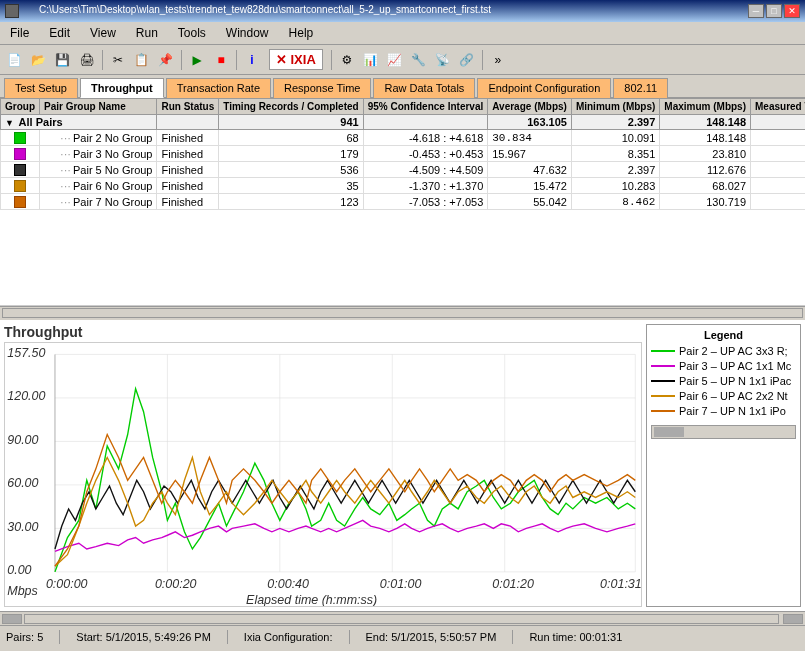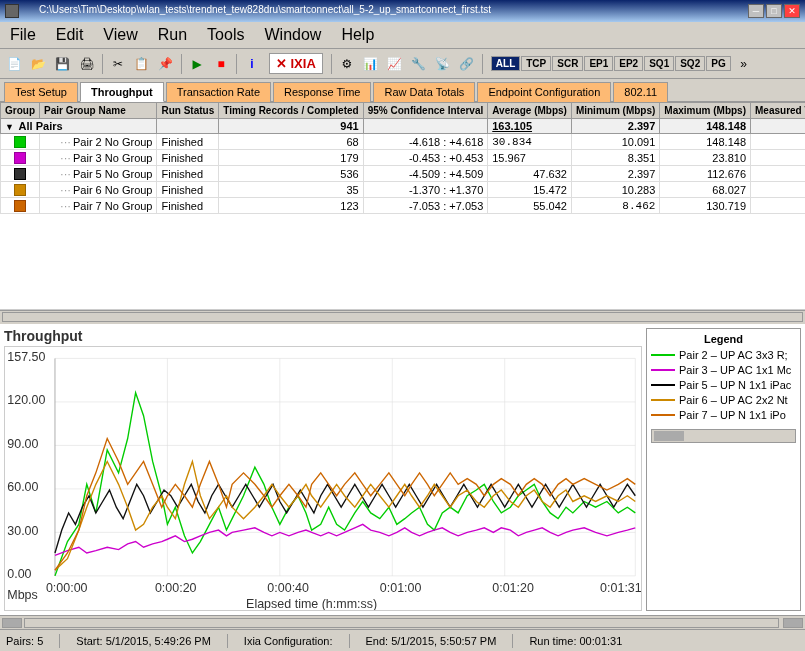--- a/index.html
+++ b/index.html
@@ -25,21 +25,21 @@
     .title-btn.close { background: #ff4040; }
 
     
     .menu-bar {
       background: #d4d0c8;
       border-bottom: 1px solid #999;
       display: flex;
       padding: 2px 4px;
       gap: 8px;
     }
-    .menu-item { padding: 2px 6px; cursor: pointer; font-size: 16px; }
+    .menu-item { padding: 2px 6px; cursor: pointer; font-size: 12px; }
 
     
     .toolbar {
       background: #d4d0c8;
       border-bottom: 1px solid #999;
       display: flex;
       align-items: center;
       padding: 2px 4px;
       gap: 2px;
       min-height: 28px;
@@ -98,21 +98,21 @@
     
     .chart-area {
       flex: 1;
       display: flex;
       background: white;
       padding: 4px;
       gap: 4px;
     }
     .chart-main { flex: 1; display: flex; flex-direction: column; }
     .chart-title { font-size: 14px; font-weight: bold; margin-bottom: 2px; color: #333; }
-    .chart-wrapper { flex: 1; border: 1px solid #ccc; background: #a3a3a3; position: relative; overflow: hidden; }
+    .chart-wrapper { flex: 1; border: 1px solid #ccc; background: #a3a3a3; position: relative; overflow: hidden; font-style: italic; }
     svg.chart { width: 100%; height: 100%; }
 
     
     .chart-legend {
       width: 155px; border: 1px solid #999; background: white; padding: 4px;
     }
     .legend-title { font-weight: bold; text-align: center; margin-bottom: 4px; font-size: 11px; }
     .legend-item { display: flex; align-items: center; gap: 4px; margin-bottom: 3px; font-size: 10px; }
     .legend-line { width: 24px; height: 2px; }
 
@@ -165,30 +165,20 @@
   <button class="toolbar-btn" style="color:blue;font-weight:bold;">i</button>
   <div class="ixia-logo">✕ IXIA</div>
   <div class="toolbar-sep"></div>
   <button class="toolbar-btn">⚙</button>
   <button class="toolbar-btn">📊</button>
   <button class="toolbar-btn">📈</button>
   <button class="toolbar-btn">🔧</button>
   <button class="toolbar-btn">📡</button>
   <button class="toolbar-btn">🔗</button>
   <div class="toolbar-sep"></div>
-  <div class="protocol-buttons">
-    <button class="proto-btn active">ALL</button>
-    <button class="proto-btn">TCP</button>
-    <button class="proto-btn">SCR</button>
-    <button class="proto-btn">EP1</button>
-    <button class="proto-btn">EP2</button>
-    <button class="proto-btn">SQ1</button>
-    <button class="proto-btn">SQ2</button>
-    <button class="proto-btn">PG</button>
-  </div>
   <button class="toolbar-btn">»</button>
 </div>
 
 <div class="tab-bar">
   <div class="tab">Test Setup</div>
   <div class="tab active">Throughput</div>
   <div class="tab">Transaction Rate</div>
   <div class="tab">Response Time</div>
   <div class="tab">Raw Data Totals</div>
   <div class="tab">Endpoint Configuration</div>
@@ -216,21 +206,21 @@
       <tbody>
 
         <tr class="row-allpairs">
           <td colspan="2">
             <span class="expand-icon">▼</span>
             <span>All Pairs</span>
           </td>
           <td></td>
           <td style="text-align:right;">941</td>
           <td></td>
-          <td style="text-decoration:underline;">163.105</td>
+          <td style="text-align:right;">163.105</td>
           <td style="text-align:right;">2.397</td>
           <td style="text-align:right;">148.148</td>
           <td></td>
 
         </tr>
 
         <tr>
           <td style="text-align:center;">
             <span style="display:inline-block;width:12px;height:12px;background:#00cc00;border:1px solid #009900;vertical-align:middle;"></span>
           </td>

